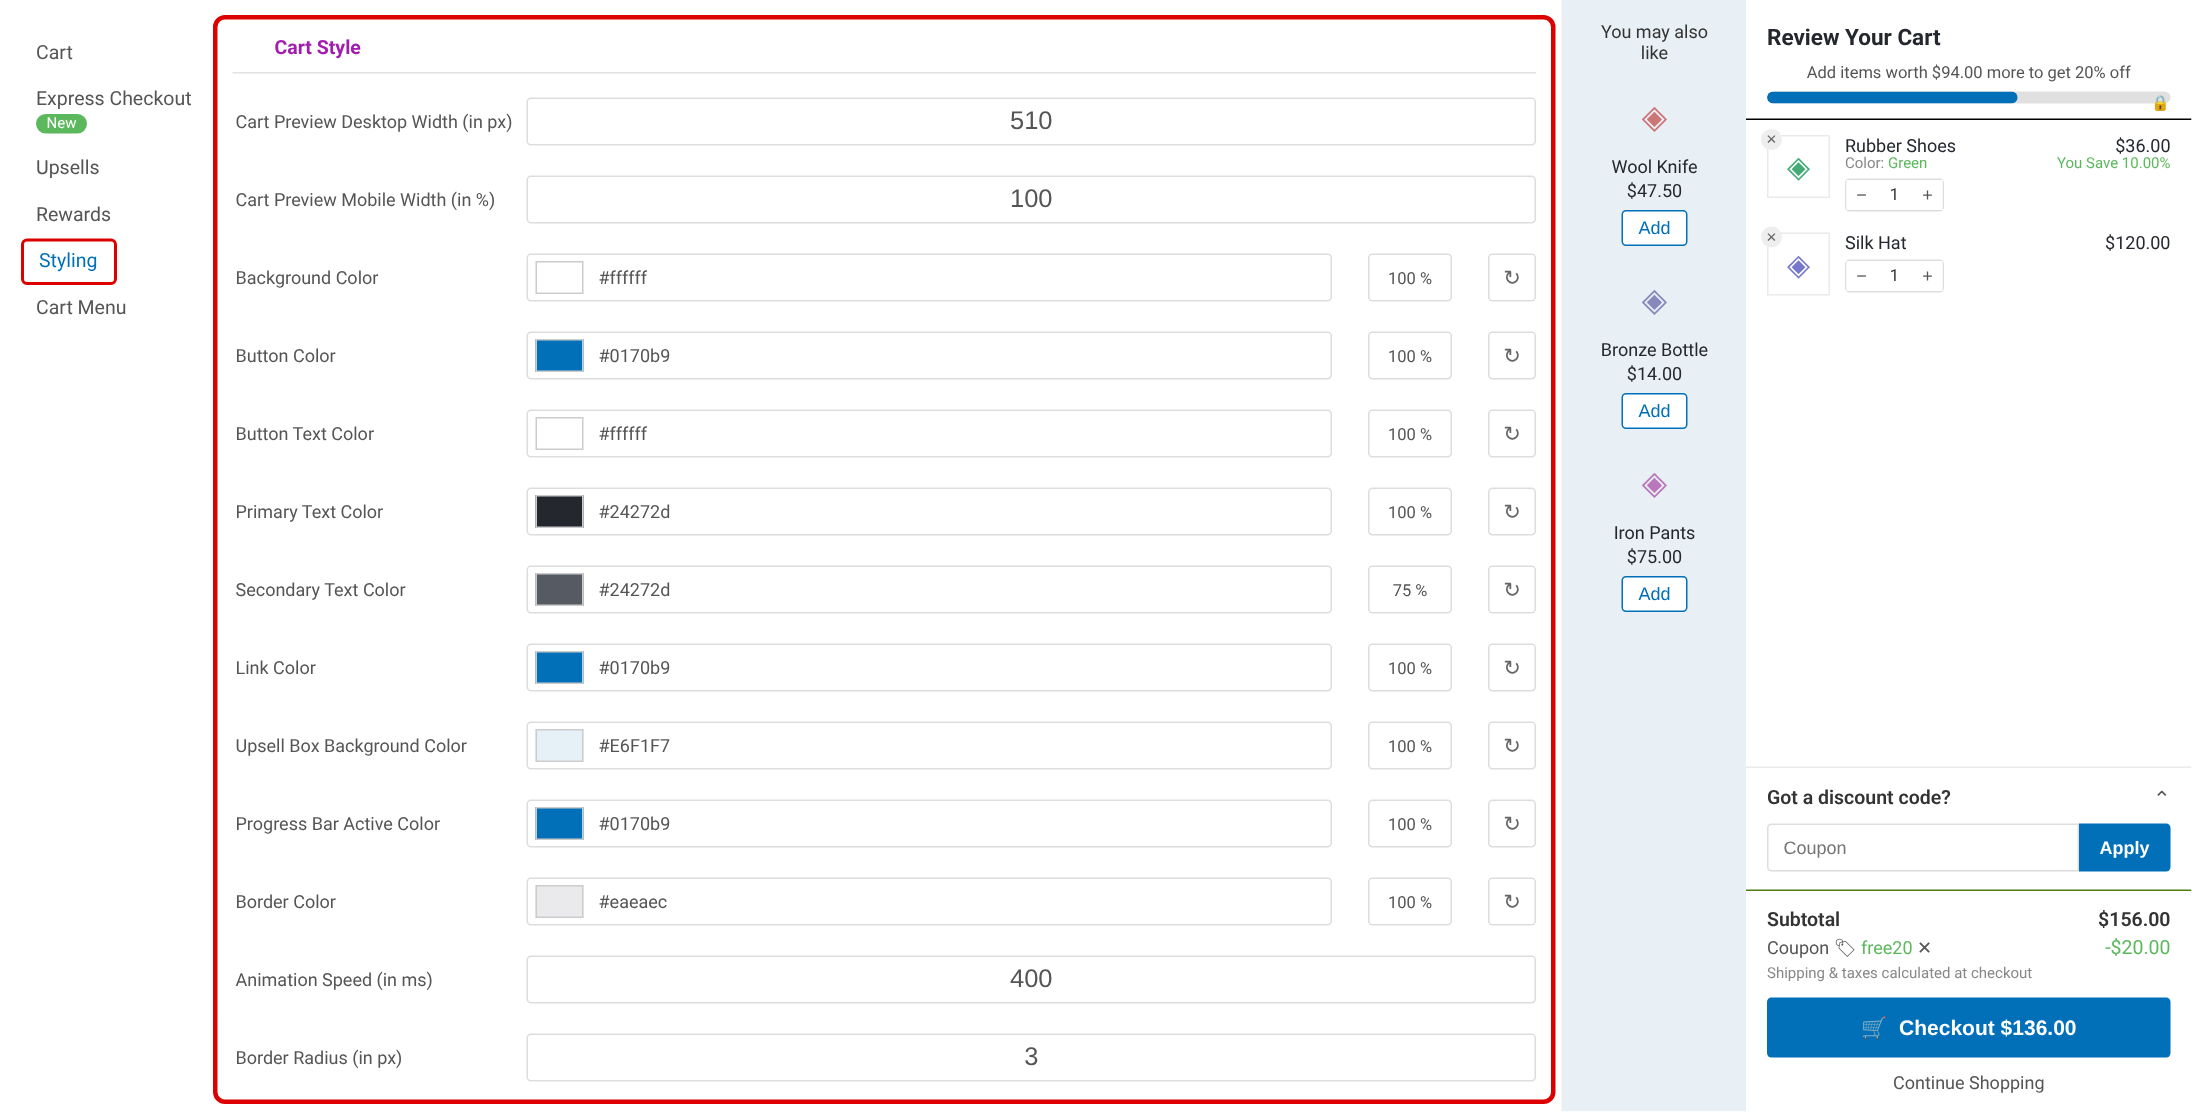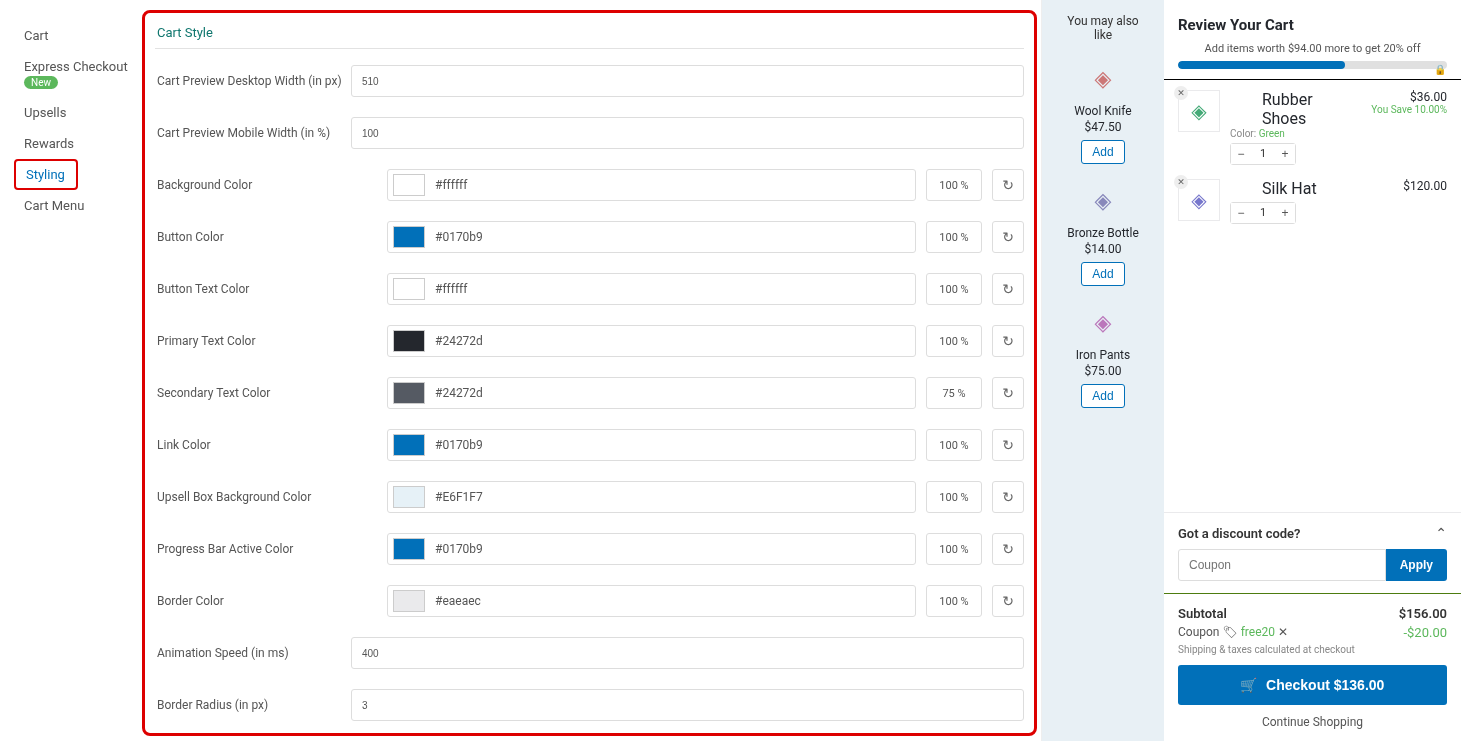--- a/index.html
+++ b/index.html
@@ -4,27 +4,27 @@
 <style>
 * { box-sizing: border-box; margin: 0; padding: 0; }
 body { font-family: -apple-system, BlinkMacSystemFont, "Segoe UI", Roboto, Arial, sans-serif; font-size: 13px; color: #333; background: #fff; width: 1461px; height: 741px; overflow: hidden; }
 .layout { display: flex; height: 741px; }
 .sidebar { width: 130px; padding: 20px 0 0 24px; flex-shrink: 0; }
 .sidebar-item { display: block; padding: 8px 0; color: #555; font-size: 13px; cursor: pointer; }
 .sidebar-item.active { border: 2px solid #d00; border-radius: 4px; padding: 6px 10px; margin-left: -10px; color: #0170b9; width: 64px; }
 .badge-new { display: inline-block; background: #5cb85c; color: #fff; font-size: 10px; padding: 1px 7px; border-radius: 9px; margin-top: 2px; }
 .main { flex: 1; padding: 10px 4px 0 12px; position: relative; }
 .panel { border: 3px solid #d00; border-radius: 8px; padding: 12px 10px 6px 10px; height: 726px; }
-.panel-title { font-size: 13px; font-weight: 400; color: #0f766e; margin-bottom: 8px; padding-left: 2px; }
+.panel-title { font-size: 13px; font-weight: 700; color: #a21caf; margin-bottom: 8px; padding-left: 2px; margin-left: 26px; }
 .divider { border-top: 1px solid #e2e2e2; margin-bottom: 16px; }
 .field-row { display: flex; align-items: center; margin-bottom: 20px; }
 .field-label { width: 196px; font-size: 12px; color: #555; flex-shrink: 0; padding-left: 2px;}
 .field-input { flex: 1; }
-.text-input { width: 100%; height: 32px; border: 1px solid #ddd; border-radius: 3px; padding: 0 10px; font-size: 10px; color: #555; }
-.color-row { display: flex; gap: 10px; margin-left: 36px; }
+.text-input { width: 100%; height: 32px; border: 1px solid #ddd; border-radius: 3px; padding: 0 10px; font-size: 17px; color: #555; text-align: center; }
+.color-row { display: flex; gap: 24px; }
 .color-group { display: flex; flex: 1; border: 1px solid #ddd; border-radius: 3px; height: 32px; align-items: center; }
 .swatch { width: 32px; height: 22px; margin-left: 5px; border: 1px solid #ccc; }
 .hex { flex: 1; padding-left: 10px; font-size: 12px; color: #555; }
 .pct-box { width: 56px; height: 32px; border: 1px solid #ddd; border-radius: 3px; display: flex; align-items: center; justify-content: center; font-size: 11px; color: #555;}
 .reset-box { width: 32px; height: 32px; border: 1px solid #ddd; border-radius: 3px; display: flex; align-items: center; justify-content: center; cursor: pointer; font-size: 14px; color: #666;}
 .preview-col { width: 420px; flex-shrink: 0; display: flex; border-left: 1px solid #eee; }
 .upsell-strip { width: 122px; background: #e8f0f5; padding: 14px 19px; text-align: center; display: flex; flex-direction: column; gap: 6px; }
 .upsell-title { font-size: 12px; color: #333; margin-bottom: 10px; }
 .upsell-item { margin-bottom: 10px; }
 .upsell-img { width: 40px; height: 40px; margin: 0 auto 6px; display: flex; align-items: center; justify-content: center; font-size: 22px; }
@@ -37,21 +37,21 @@
 .promo-bar { padding: 0 14px; border-bottom: 1px solid #000000; padding-bottom: 10px; position: relative;}
 .promo-text { font-size: 11px; color: #555; text-align: center; margin-bottom: 6px;}
 .progress-track { height: 8px; background: #e0e0e0; border-radius: 4px; overflow: hidden; }
 .progress-fill { height: 100%; background: #0170b9; width: 62%; border-radius: 4px;}
 .lock-icon { position: absolute; right: 14px; bottom: 4px; font-size: 10px; color: #666;}
 .cart-body { flex: 1; padding: 10px 14px; }
 .cart-item { display: flex; gap: 10px; margin-bottom: 14px; position: relative;}
 .ci-remove { position: absolute; left: -4px; top: -4px; width: 14px; height: 14px; background: #eee; border-radius: 50%; font-size: 9px; display:flex; align-items:center; justify-content:center; color:#666; cursor:pointer;}
 .ci-img { width: 42px; height: 42px; border: 1px solid #eaeaec; display:flex; align-items:center; justify-content:center; font-size:20px;}
 .ci-info { flex: 1; }
-.ci-name { font-size: 16px; color: #24272d; margin-left: 32px; }
+.ci-name { font-size: 12px; color: #24272d; }
 .ci-meta { font-size: 10px; color: #888; }
 .ci-save { font-size: 10px; color: #5cb85c; }
 .ci-price { font-size: 12px; color: #24272d; text-align: right;}
 .qty { display: inline-flex; border: 1px solid #ddd; border-radius: 3px; margin-top: 4px; }
 .qty button { width: 20px; height: 20px; border: none; background: #fff; cursor: pointer; font-size: 12px; color:#555;}
 .qty span { width: 24px; text-align: center; font-size: 11px; line-height: 20px;}
 .discount-sec { border-top: 1px solid #eaeaec; padding: 12px 14px; }
 .disc-head { display: flex; justify-content: space-between; align-items: center; margin-bottom: 8px;}
 .disc-head-title { font-size: 13px; font-weight: 600; }
 .coupon-row { display: flex; }

